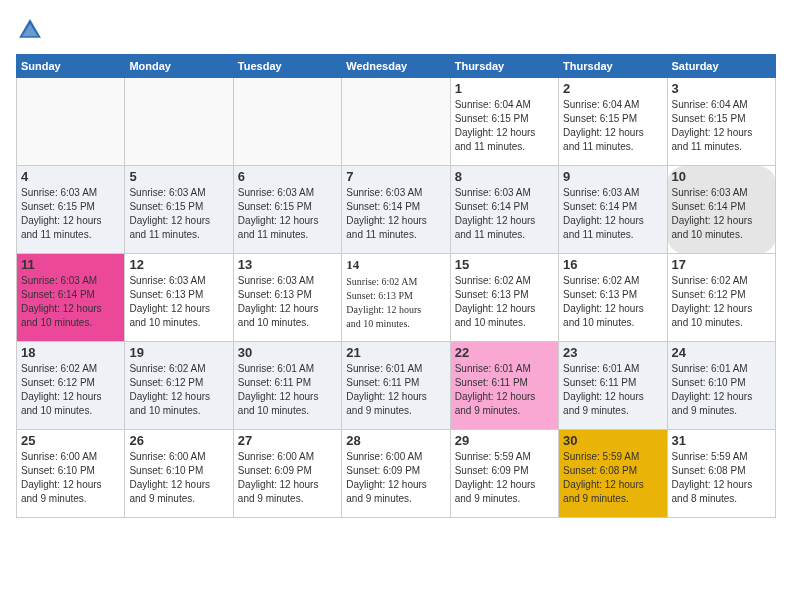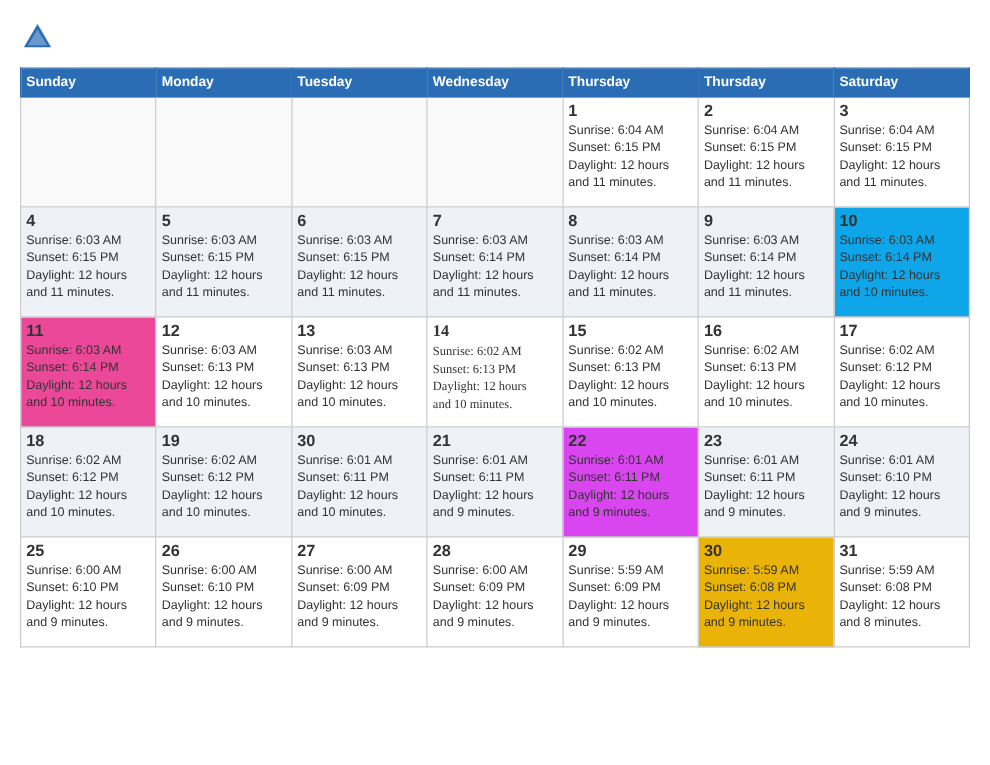--- a/index.html
+++ b/index.html
@@ -182,21 +182,21 @@
 Daylight: 12 hours
 and 11 minutes.</div>
         </td>
         <td style="background: rgb(238, 242, 247);">
           <div class="day-num">9</div>
           <div class="day-info" style="white-space: pre-line;">Sunrise: 6:03 AM
 Sunset: 6:14 PM
 Daylight: 12 hours
 and 11 minutes.</div>
         </td>
-        <td style="background: #0ea5e9;">
+        <td style="background: #e5e5e5; border-radius: 18px;">
           <div class="day-num">10</div>
           <div class="day-info" style="white-space: pre-line;">Sunrise: 6:03 AM
 Sunset: 6:14 PM
 Daylight: 12 hours
 and 10 minutes.</div>
         </td>
       </tr>
       <tr>
         <td style="background: #ec4899;">
           <div class="day-num">11</div>
@@ -270,21 +270,21 @@
 Daylight: 12 hours
 and 10 minutes.</div>
         </td>
         <td style="background: rgb(238, 242, 247);">
           <div class="day-num">21</div>
           <div class="day-info" style="white-space: pre-line;">Sunrise: 6:01 AM
 Sunset: 6:11 PM
 Daylight: 12 hours
 and 9 minutes.</div>
         </td>
-        <td style="background: #d946ef;">
+        <td style="background: #f9a8d4;">
           <div class="day-num">22</div>
           <div class="day-info" style="white-space: pre-line;">Sunrise: 6:01 AM
 Sunset: 6:11 PM
 Daylight: 12 hours
 and 9 minutes.</div>
         </td>
         <td style="background: rgb(238, 242, 247);">
           <div class="day-num">23</div>
           <div class="day-info" style="white-space: pre-line;">Sunrise: 6:01 AM
 Sunset: 6:11 PM

